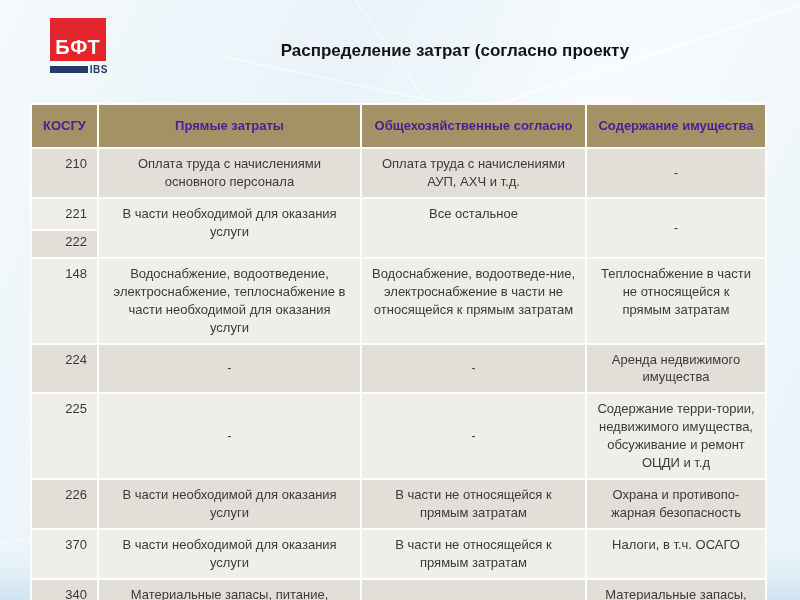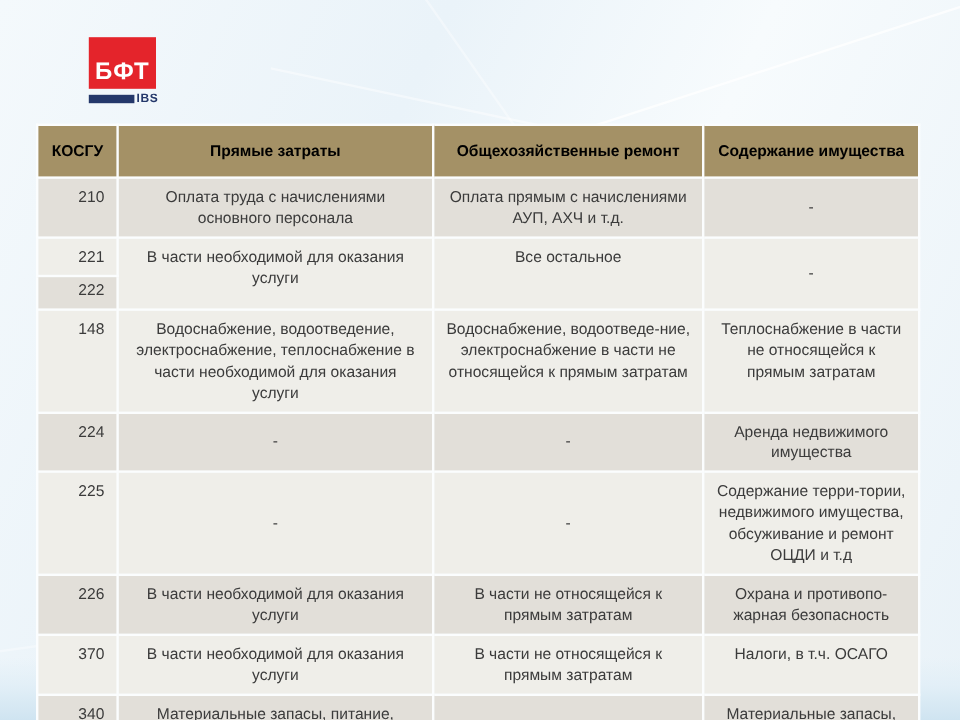--- a/index.html
+++ b/index.html
@@ -27,21 +27,21 @@
   .bl3 { width: 380px; top: 20px; right: 240px; transform: rotate(55deg); opacity:.5; }
   .bl4 { width: 600px; bottom: 90px; left: -60px; transform: rotate(-8deg); opacity:.45; }
   .bottom-band {
     position: absolute;
     left: 0; right: 0; bottom: 0;
     height: 52px;
     background: linear-gradient(to top, #cfe4f1 0%, #e2eff7 55%, rgba(255,255,255,0) 100%);
   }
 
   
-  .logo { position: absolute; left: 50px; top: 31px; width: 58px; margin-left: 24px; }
+  .logo { position: absolute; left: 50px; top: 18px; width: 58px; }
   .logo-box {
     width: 56px; height: 43px;
     background: #e4242b;
     color: #ffffff;
     display: flex; align-items: flex-end; justify-content: center;
     font-weight: bold; font-size: 20px; letter-spacing: 1px;
     padding-bottom: 2px; box-sizing: border-box;
   }
   .logo-sub { display: flex; align-items: center; margin-top: 3px; }
   .logo-bar { width: 40px; height: 7px; background: #24386b; }
@@ -71,21 +71,21 @@
     color: #3b3b3b;
   }
   .cost-table td, .cost-table th {
     border: 2px solid #fbfdfe;
     padding: 6px 10px;
     line-height: 1.38;
     box-sizing: border-box;
   }
   .cost-table th {
     background: #a49166;
-    color: #000000;
+    color: #4c1d95;
     font-weight: bold;
     text-align: center;
     vertical-align: middle;
     padding: 4px 6px;
   }
   .cell-text { text-align: center; vertical-align: top; }
   .cell-kosgu { text-align: right; vertical-align: top; padding-top: 8px; }
   .cell-dash { text-align: center; vertical-align: middle; }
   .g { background: #e2dfd9; }
   .l { background: #efeee9; }
@@ -103,42 +103,43 @@
 
   <div class="logo">
     <div class="logo-box">БФТ</div>
     <div class="logo-sub">
       <div class="logo-bar"></div>
       <div class="logo-ibs">IBS</div>
     </div>
   </div>
 
   <div class="title">
+    <div>Распределение затрат (согласно проекту</div>
   </div>
 
   <table class="cost-table">
     <colgroup>
       <col style="width:67px">
       <col style="width:263px">
       <col style="width:225px">
       <col style="width:180px">
     </colgroup>
     <thead>
       <tr style="height:44px">
         <th>КОСГУ</th>
         <th>Прямые затраты</th>
-        <th>Общехозяйственные ремонт</th>
+        <th>Общехозяйственные согласно</th>
         <th>Содержание имущества</th>
       </tr>
     </thead>
     <tbody>
       <tr style="height:44px">
         <td class="cell-kosgu g">210</td>
         <td class="cell-text g">Оплата труда с начислениями основного персонала</td>
-        <td class="cell-text g">Оплата прямым с начислениями АУП, АХЧ и т.д.</td>
+        <td class="cell-text g">Оплата труда с начислениями АУП, АХЧ и т.д.</td>
         <td class="cell-dash g">-</td>
       </tr>
       <tr style="height:25px">
         <td class="cell-kosgu l">221</td>
         <td class="cell-text l" rowspan="2">В части необходимой для оказания услуги</td>
         <td class="cell-text l" rowspan="2">Все остальное</td>
         <td class="cell-dash l" rowspan="2">-</td>
       </tr>
       <tr style="height:22px">
         <td class="cell-kosgu g" style="padding-top:2px">222</td>

